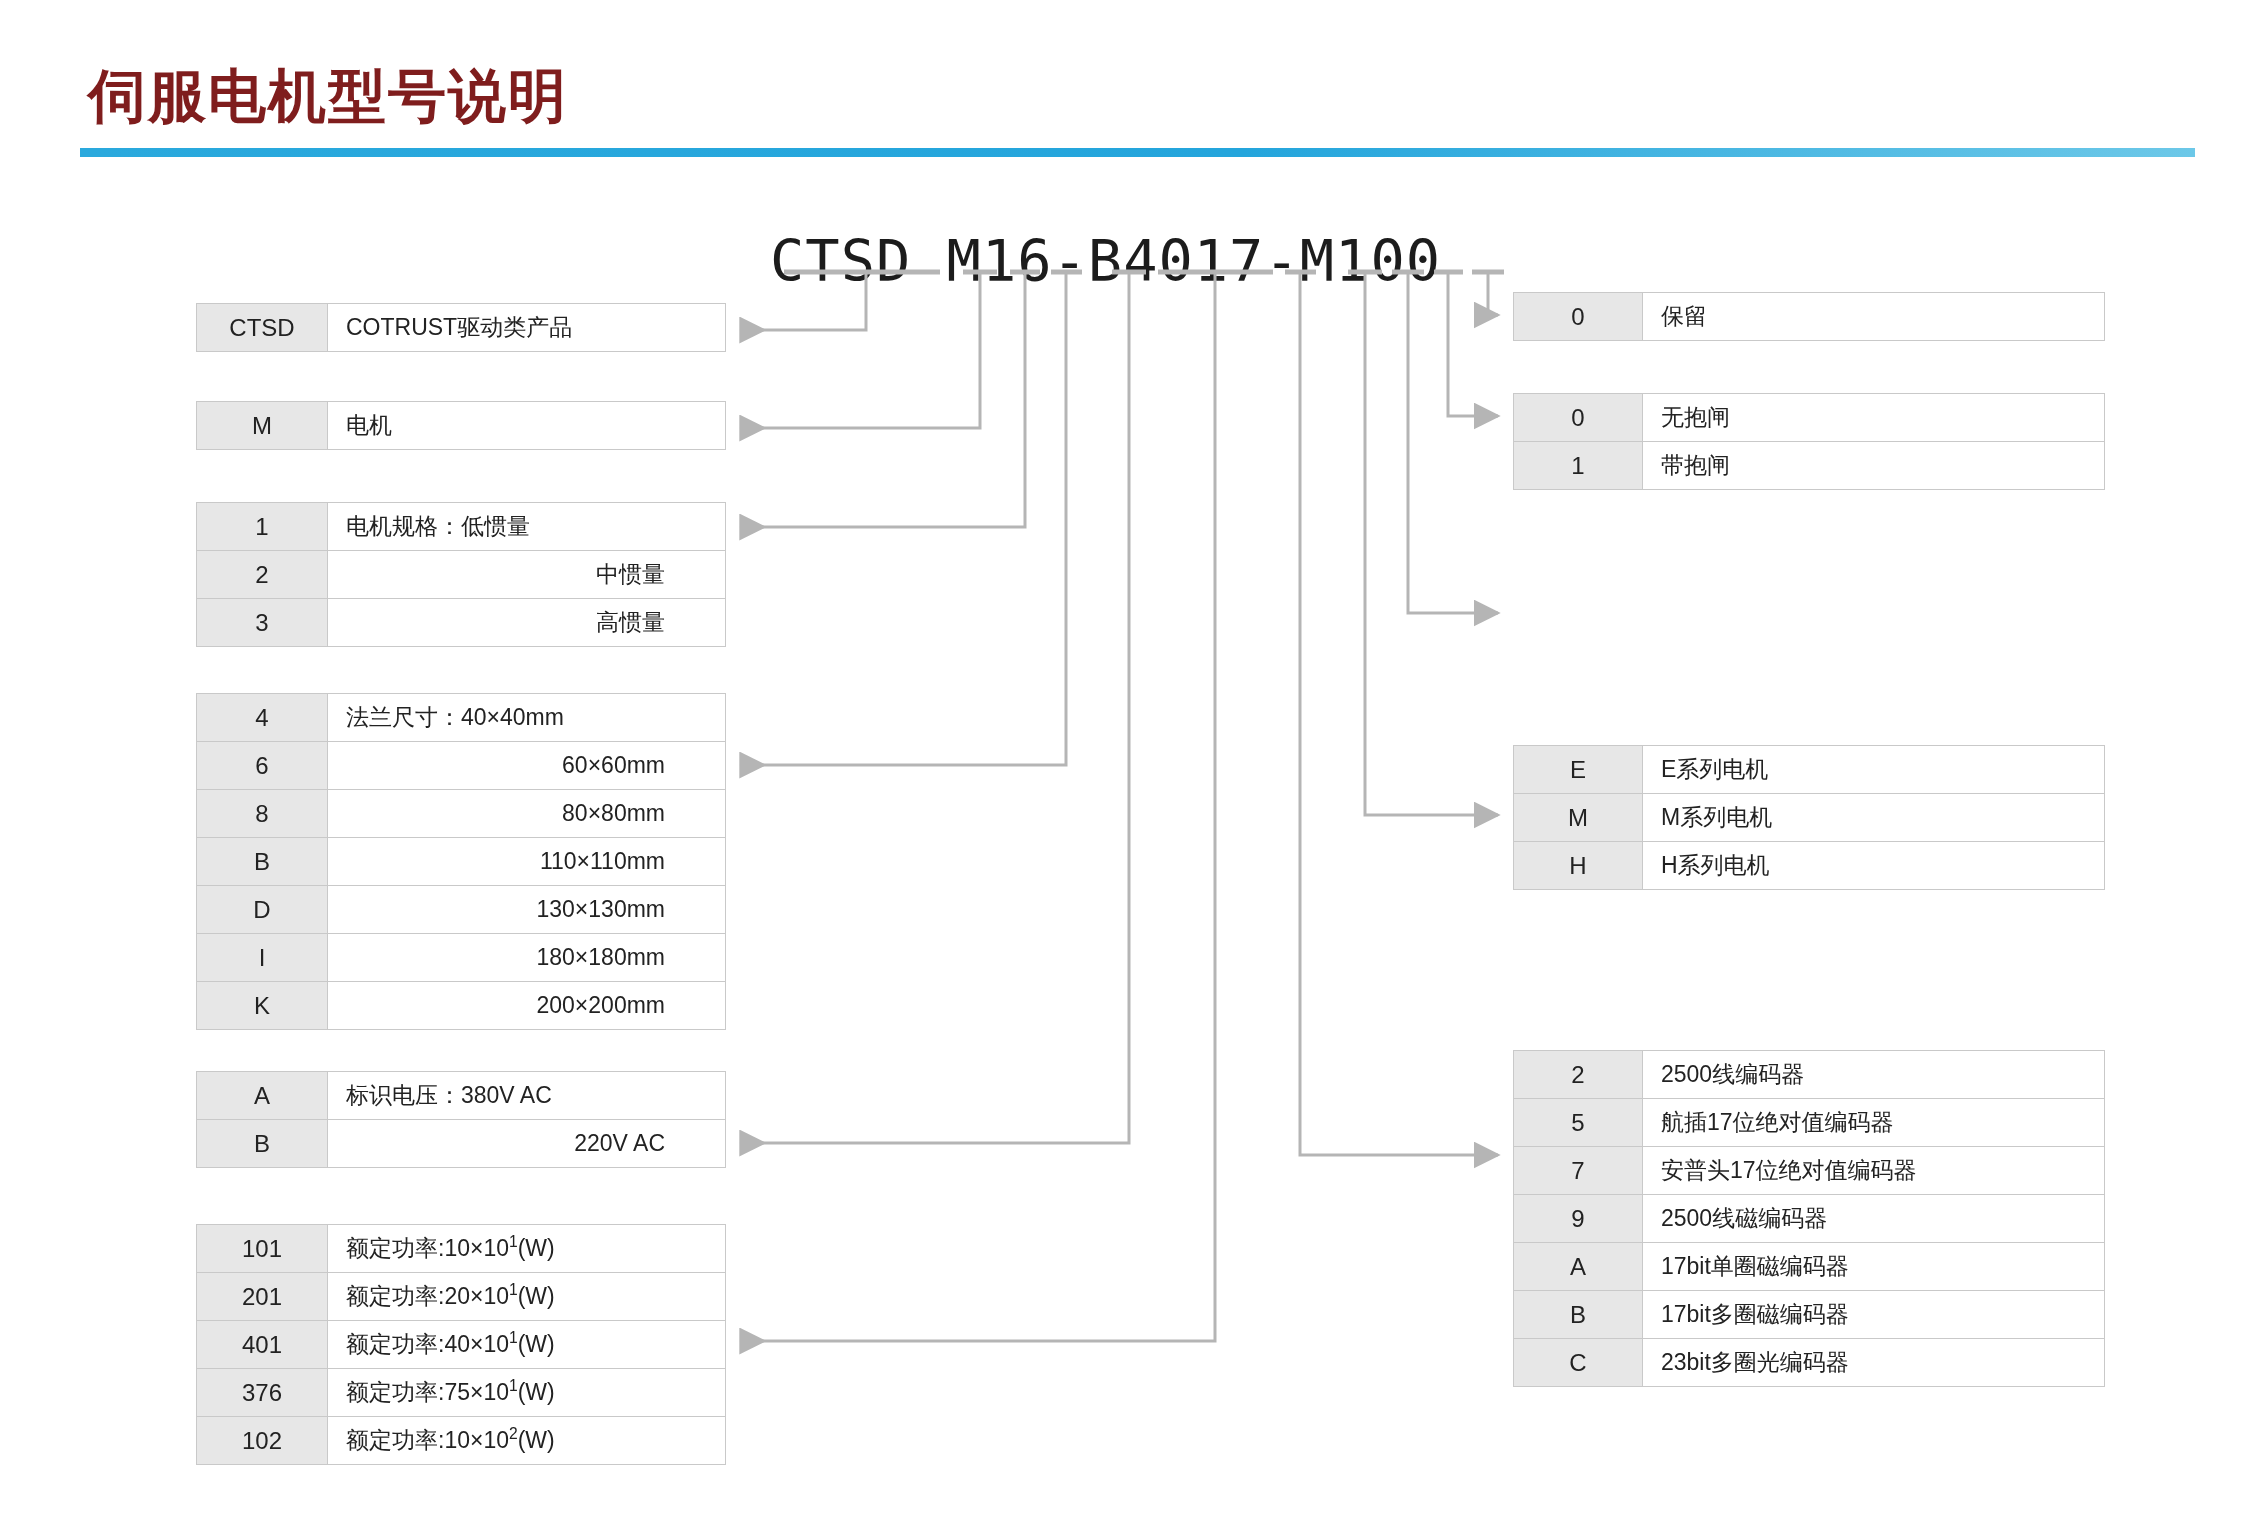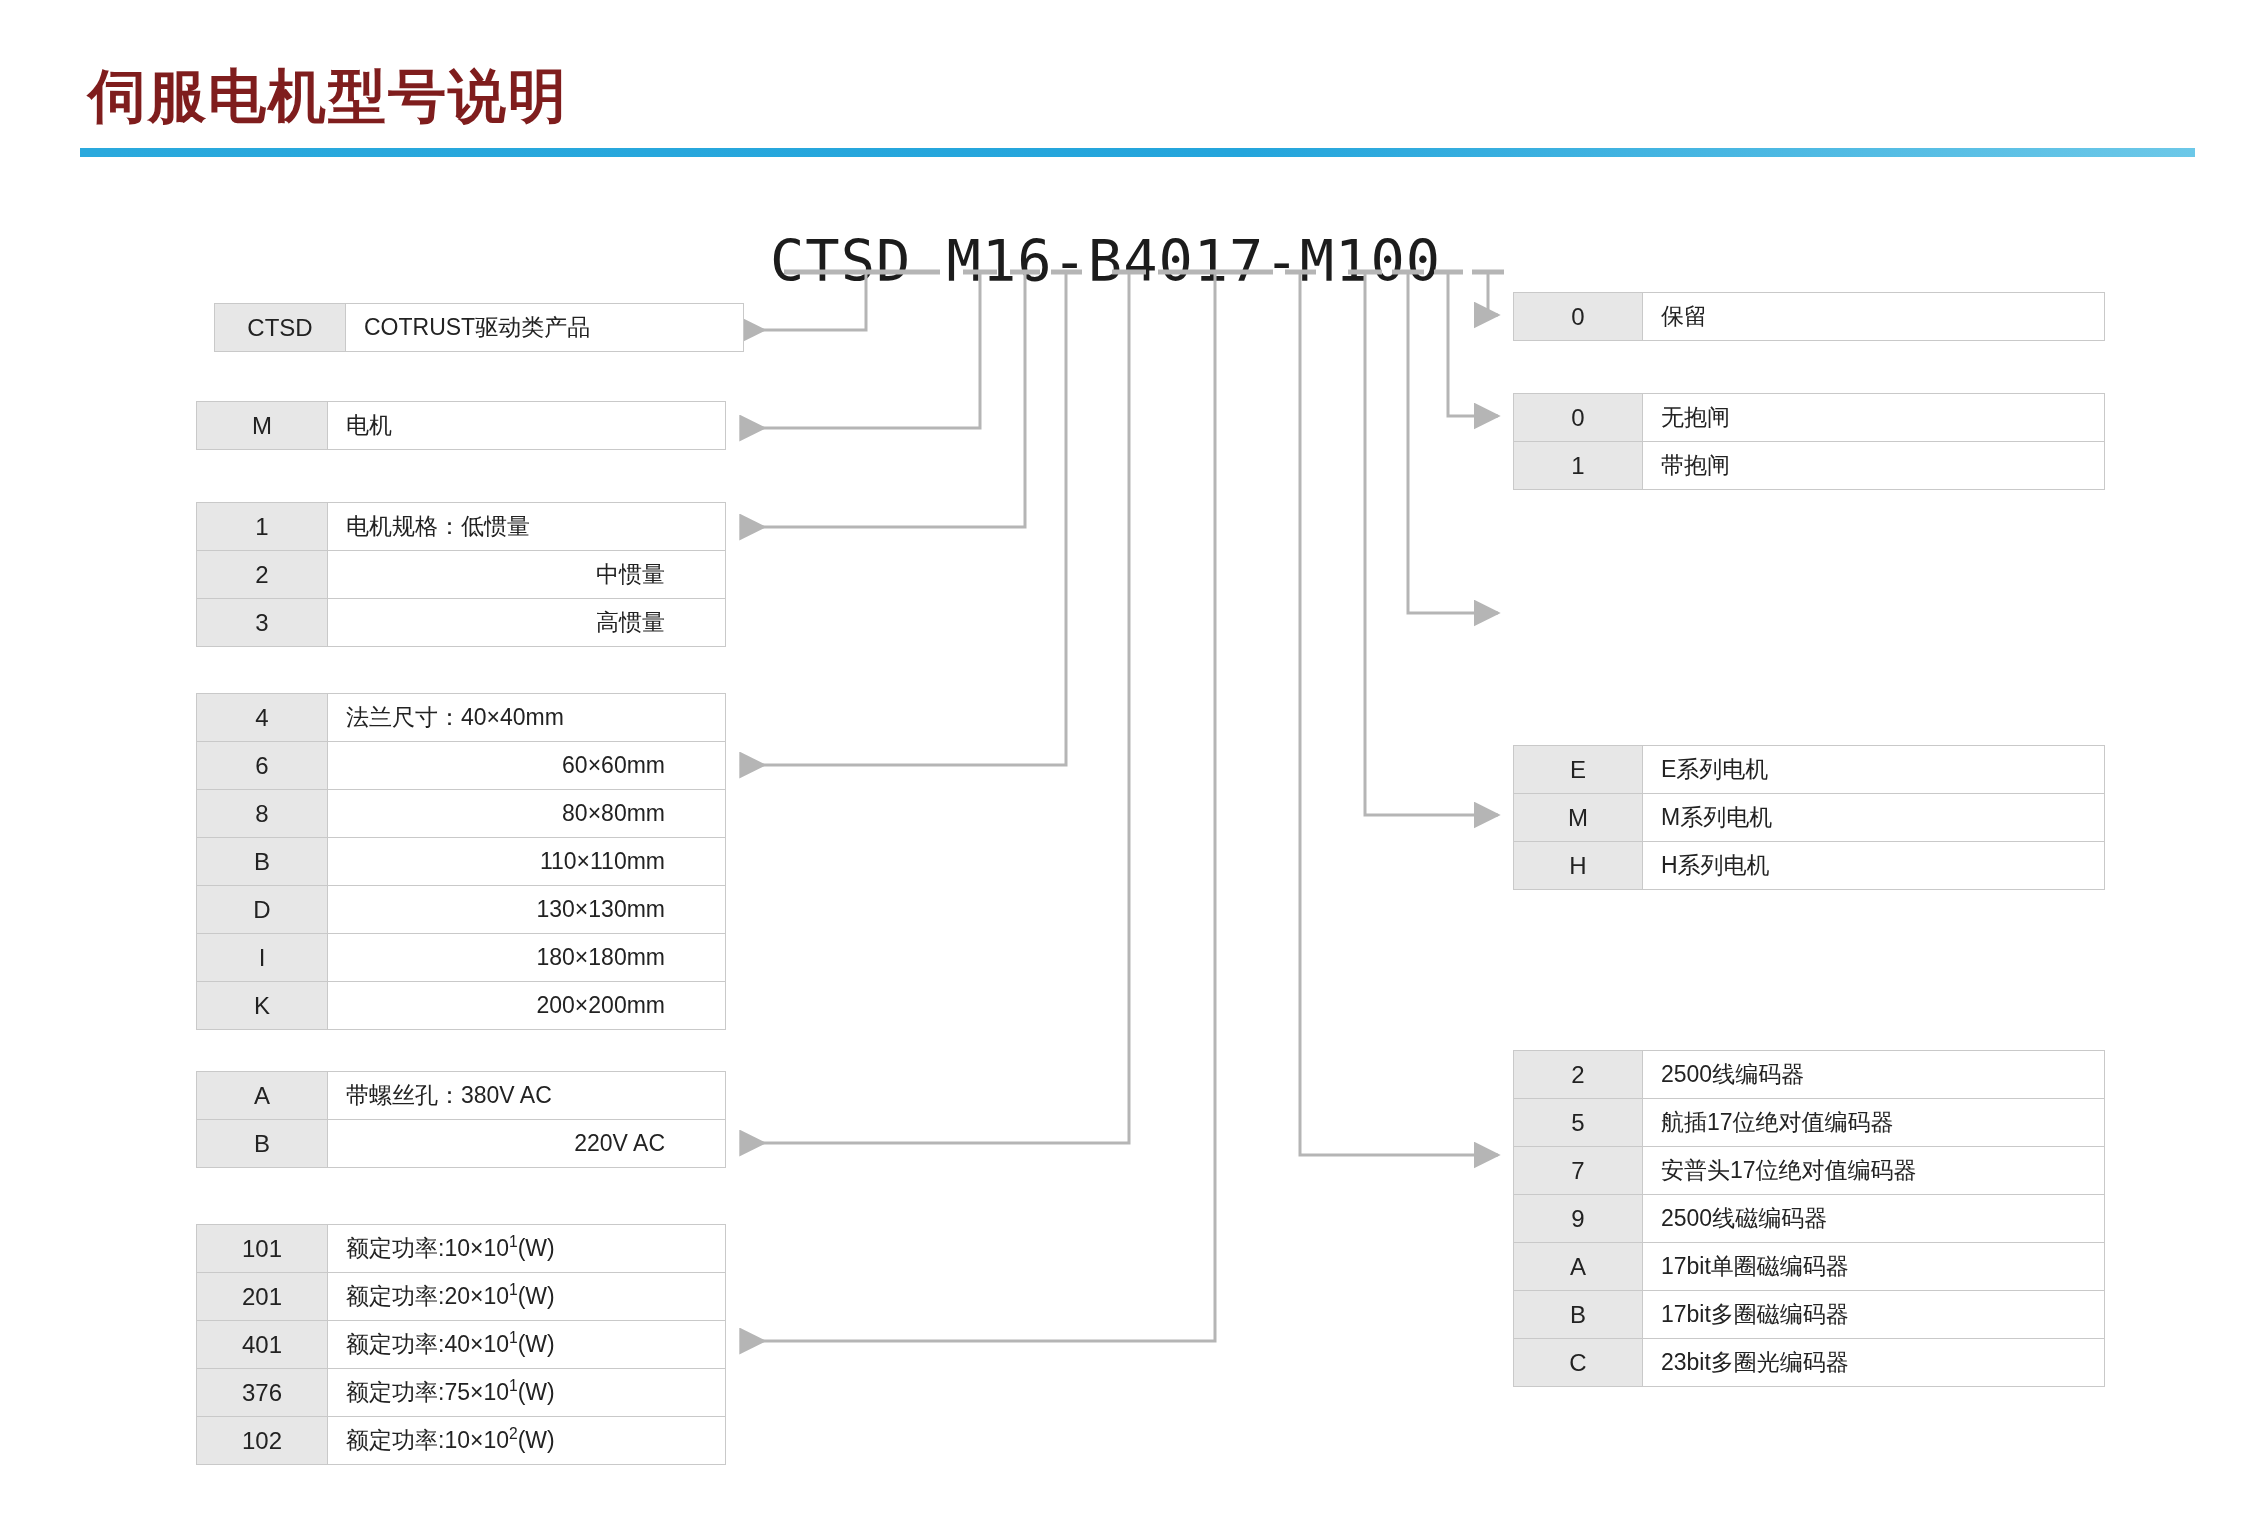--- a/index.html
+++ b/index.html
@@ -140,21 +140,21 @@
       <path d="M 1365 272 L 1365 815 L 1498 815" marker-end="url(#arR)"></path>
 
       <path d="M 1408 272 L 1408 613 L 1498 613" marker-end="url(#arR)"></path>
 
       <path d="M 1448 272 L 1448 416 L 1498 416" marker-end="url(#arR)"></path>
 
       <path d="M 1488 272 L 1488 315 L 1498 315" marker-end="url(#arR)"></path>
     </g>
   </svg>
 
-  <table class="tbl" style="left:196px; top:303px;  width:530px;margin-left:18px;">
+  <table class="tbl" style="left:196px; top:303px;  width:530px;">
     <tbody>
         <tr>
           <td class="code" style="width: 110px;">CTSD</td>
           <td class="desc">COTRUST驱动类产品</td>
         </tr>
       </tbody>
   </table>
 
   <table class="tbl" style="left:196px; top:401px; width:530px;">
     <tbody>
@@ -212,21 +212,21 @@
           <td class="code" style="width: 110px;">K</td>
           <td class="desc rgt">200×200mm</td>
         </tr>
       </tbody>
   </table>
 
   <table class="tbl" style="left:196px; top:1071px; width:530px;">
     <tbody>
         <tr>
           <td class="code" style="width: 110px;">A</td>
-          <td class="desc">带螺丝孔：380V AC</td>
+          <td class="desc">标识电压：380V AC</td>
         </tr>
         <tr>
           <td class="code" style="width: 110px;">B</td>
           <td class="desc rgt">220V AC</td>
         </tr>
       </tbody>
   </table>
 
   <table class="tbl" style="left:196px; top:1224px; width:530px;">
     <tbody>

